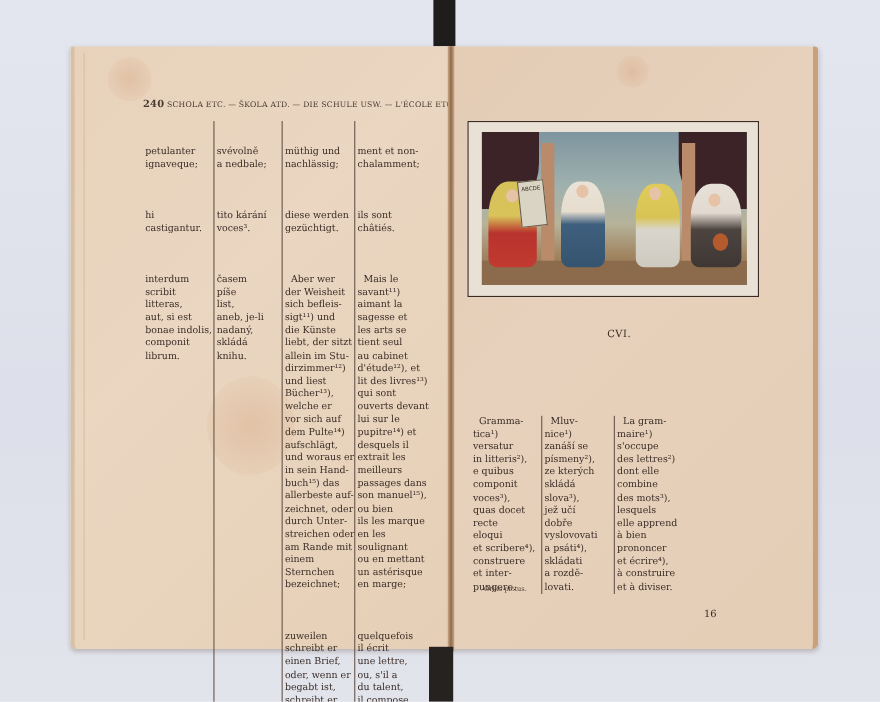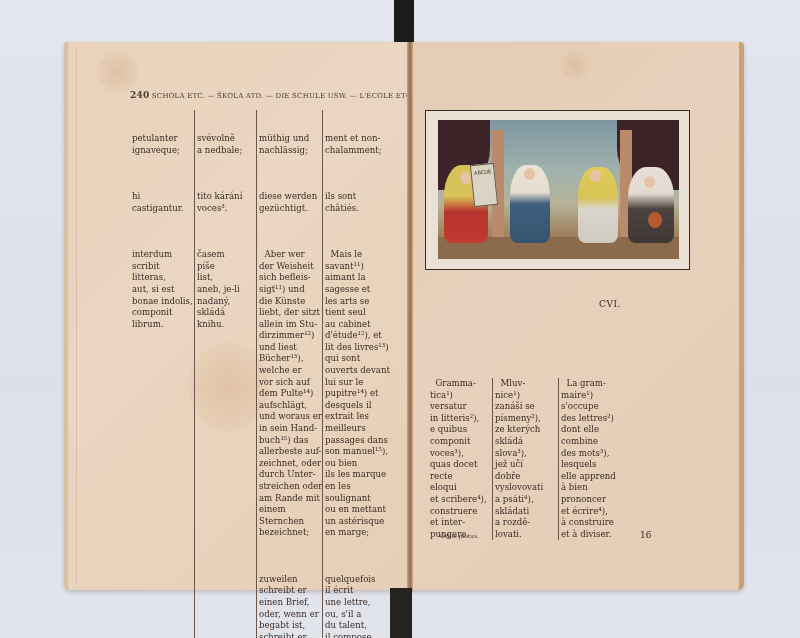--- a/index.html
+++ b/index.html
@@ -85,42 +85,42 @@
     .head { position: absolute; width: 11px; height: 12px; border-radius: 50%; background: #e6c3a6; }
     .tablet {
       position: absolute; left: 34px; top: 44px; width: 24px; height: 42px;
       background: #d9d4c4; border: 1px solid #6b5a48; transform: rotate(-6deg);
       font-size: 5px; text-align: center; color: #3a2c25; padding-top: 4px;
       font-family: "DejaVu Sans", sans-serif;
     }
 
     .section-no {
       position: absolute; left: 142px; top: 257px; font-size: 9px;
-      color: #3a2c25; letter-spacing: 0.5px; margin-left: 47px;
+      color: #3a2c25; letter-spacing: 0.5px;
     }
     .headings {
       position: absolute; left: 18px; top: 292px; display: flex;
       font-family: "DejaVu Sans", sans-serif; font-weight: bold; font-size: 9.5px;
       line-height: 12px; color: #3a2c25; text-align: center;
     }
     .headings div { white-space: pre; }
     .headings .h1 { width: 64px; } .headings .h2 { width: 70px; }
     .headings .h3 { width: 70px; } .headings .h4 { width: 76px; }
 
     .right .cols { left: 18px; top: 336px; }
     .right .col.c1 { width: 64px; }
     .right .col.c2 { width: 66px; }
     .right .col.c3 { width: 72px; }
     .right .col.c4 { width: 70px; }
 
     .signature {
       position: absolute; left: 30px; top: 490px; font-size: 6px; color: #4a3a32;
     }
     .sheet-no {
-      position: absolute; left: 230px; top: 488px; font-size: 9px; color: #3a2c25;
+      position: absolute; left: 230px; top: 512px; font-size: 9px; color: #3a2c25;
     }
     .stain {
       position: absolute; border-radius: 50%;
       background: radial-gradient(circle, rgba(210,160,120,0.35), rgba(210,160,120,0));
     }
   </style>
 </head>
 <body>
 
 <div class="ribbon-top"></div>

